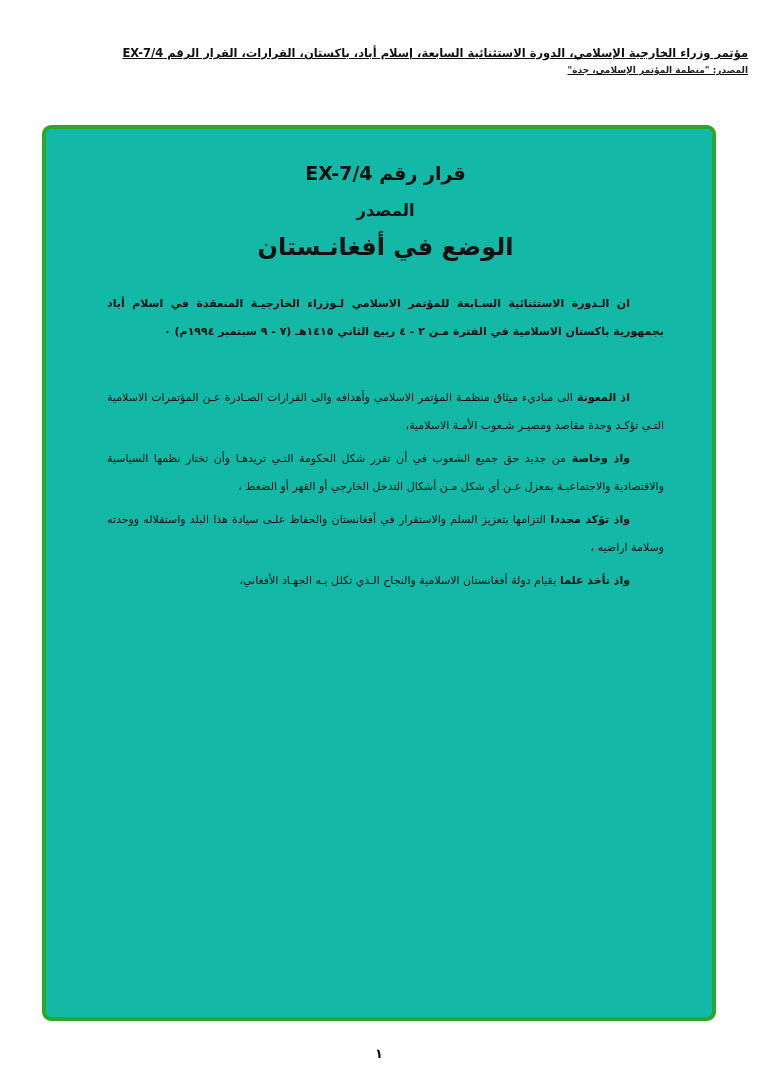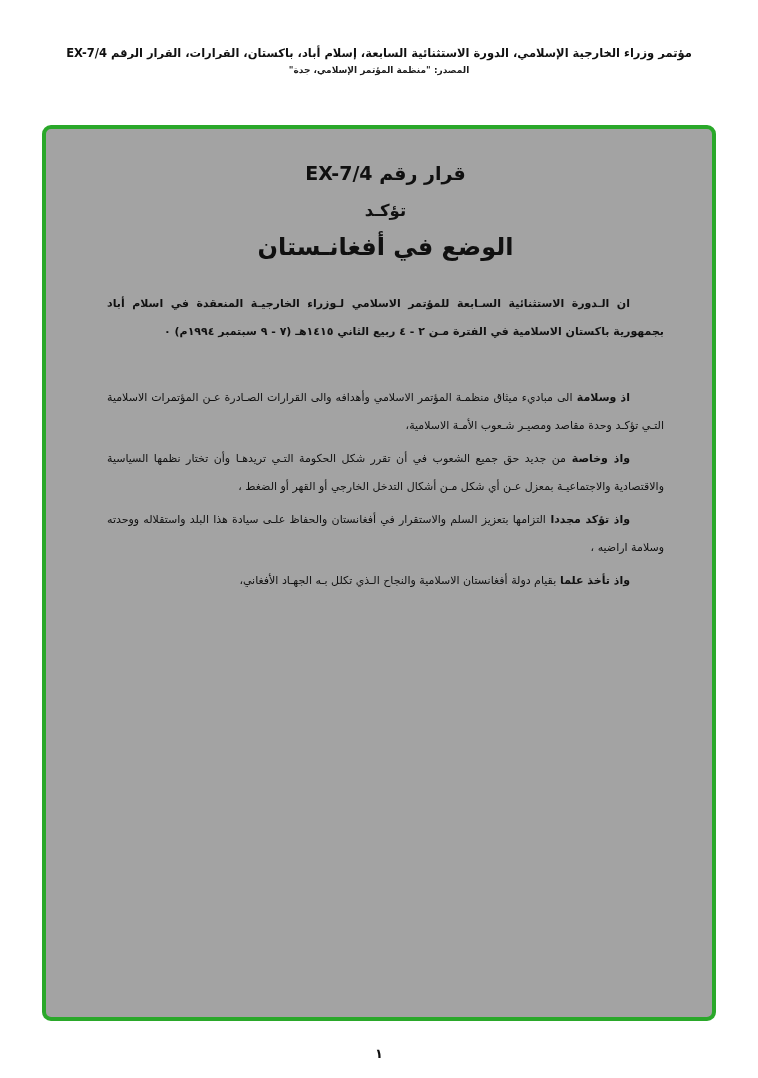--- a/index.html
+++ b/index.html
@@ -7,30 +7,30 @@
   body {
     width:758px; height:1078px; position:relative;
     font-family:"DejaVu Sans","DejaVu Serif",sans-serif;
     color:#101010;
     overflow:hidden;
   }
   .page { position:absolute; inset:0; background:#ffffff; }
 
   .header {
     position:absolute; top:46px; left:10px; right:10px;
-    text-align:center; direction:rtl;
+    direction:rtl;text-decoration:underline;
   }
   .header-line1 { font-size:11.5px; font-weight:bold; white-space:nowrap; }
   .header-line2 { font-size:9px;  font-weight:bold; margin-top:5px; color:#1c1c1c; }
 
   .doc-frame {
     position:absolute; left:42px; top:125px; width:674px; height:896px;
     border:4px solid #2aa82a; border-radius:9px;
     padding:26px 48px 10px 61px;
-    direction:rtl; background:#a3a3a3;
+    direction:rtl; background:#14b8a6;
   }
 
   .doc-title { text-align:center; margin-bottom:24px; }
   .title-line { font-weight:bold; line-height:37px; }
   .title-main { font-size:19px; }
   .title-mid  { font-size:16.5px; letter-spacing:1px; }
   .title-sub  { font-size:24px; }
 
   .doc-body {
     font-size:11px; line-height:28px;
@@ -52,27 +52,27 @@
 <div class="page">
 
   <div class="header" dir="rtl">
     <div class="header-line1">مؤتمر وزراء الخارجية الإسلامي، الدورة الاستثنائية السابعة، إسلام أباد، باكستان، القرارات، القرار الرقم EX-7/4</div>
     <div class="header-line2">المصدر: "منظمة المؤتمر الإسلامي، جدة"</div>
   </div>
 
   <div class="doc-frame" dir="rtl" style="border-color: rgb(42, 168, 42);">
     <div class="doc-title">
       <div class="title-line title-main">قرار رقم EX-7/4</div>
-      <div class="title-line title-mid">تؤكـد</div>
+      <div class="title-line title-mid">المصدر</div>
       <div class="title-line title-sub">الوضع في أفغانـستان</div>
     </div>
 
     <div class="doc-body" id="doc-body">
         <p class="doc-paragraph first">ان الـدورة الاستثنائية السـابعة للمؤتمر الاسلامي لـوزراء الخارجيـة المنعقدة في اسلام أباد بجمهورية باكستان الاسلامية في الفترة مـن ٢ - ٤ ربيع الثاني ١٤١٥هـ (٧ - ٩ سبتمبر ١٩٩٤م) ٠</p>
-        <p class="doc-paragraph"><b class="lead">اذ وسلامة </b>الى مباديء ميثاق منظمـة المؤتمر الاسلامي وأهدافه والى القرارات الصـادرة عـن المؤتمرات الاسلامية التـي تؤكـد وحدة مقاصد ومصيـر شـعوب الأمـة الاسلامية،</p>
+        <p class="doc-paragraph"><b class="lead">اذ المعونة </b>الى مباديء ميثاق منظمـة المؤتمر الاسلامي وأهدافه والى القرارات الصـادرة عـن المؤتمرات الاسلامية التـي تؤكـد وحدة مقاصد ومصيـر شـعوب الأمـة الاسلامية،</p>
         <p class="doc-paragraph"><b class="lead">واذ وخاصة </b>من جديد حق جميع الشعوب في أن تقرر شكل الحكومة التـي تريدهـا وأن تختار نظمها السياسية والاقتصادية والاجتماعيـة بمعزل عـن أي شكل مـن أشكال التدخل الخارجي أو القهر أو الضغط ،</p>
         <p class="doc-paragraph"><b class="lead">واذ تؤكد مجددا </b>التزامها بتعزيز السلم والاستقرار في أفغانستان والحفاظ علـى سيادة هذا البلد واستقلاله ووحدته وسلامة اراضيه ،</p>
         <p class="doc-paragraph"><b class="lead">واذ تأخذ علما </b>بقيام دولة أفغانستان الاسلامية والنجاح الـذي تكلل بـه الجهـاد الأفغاني،</p>
       </div>
   </div>
 
   <div class="footer">
     <span class="page-number">١</span>
   </div>
 

